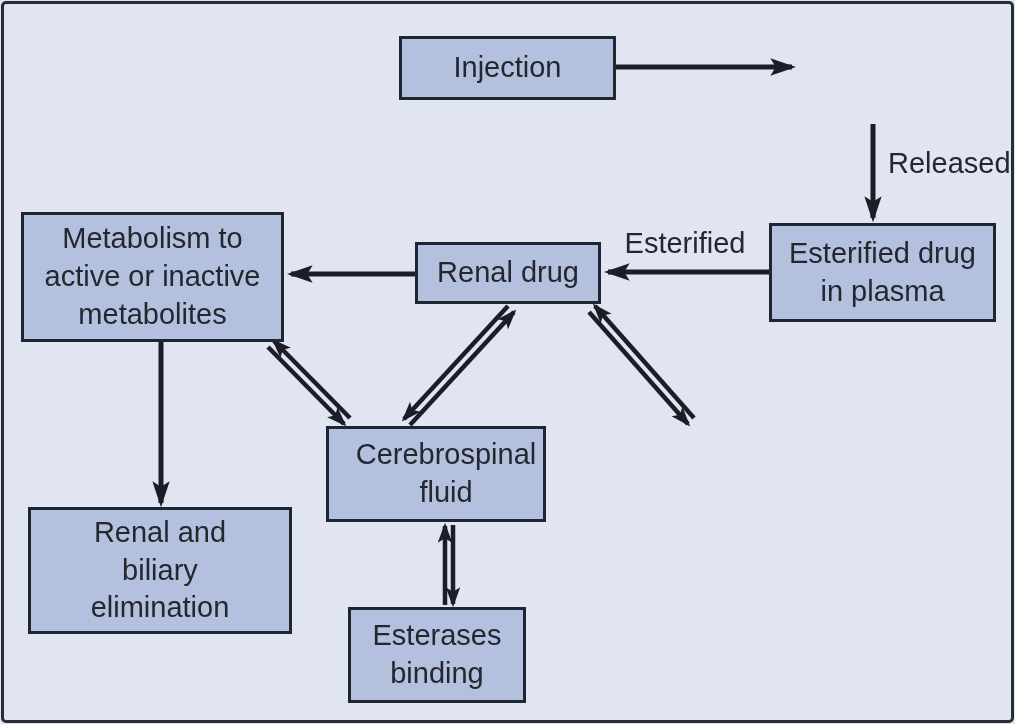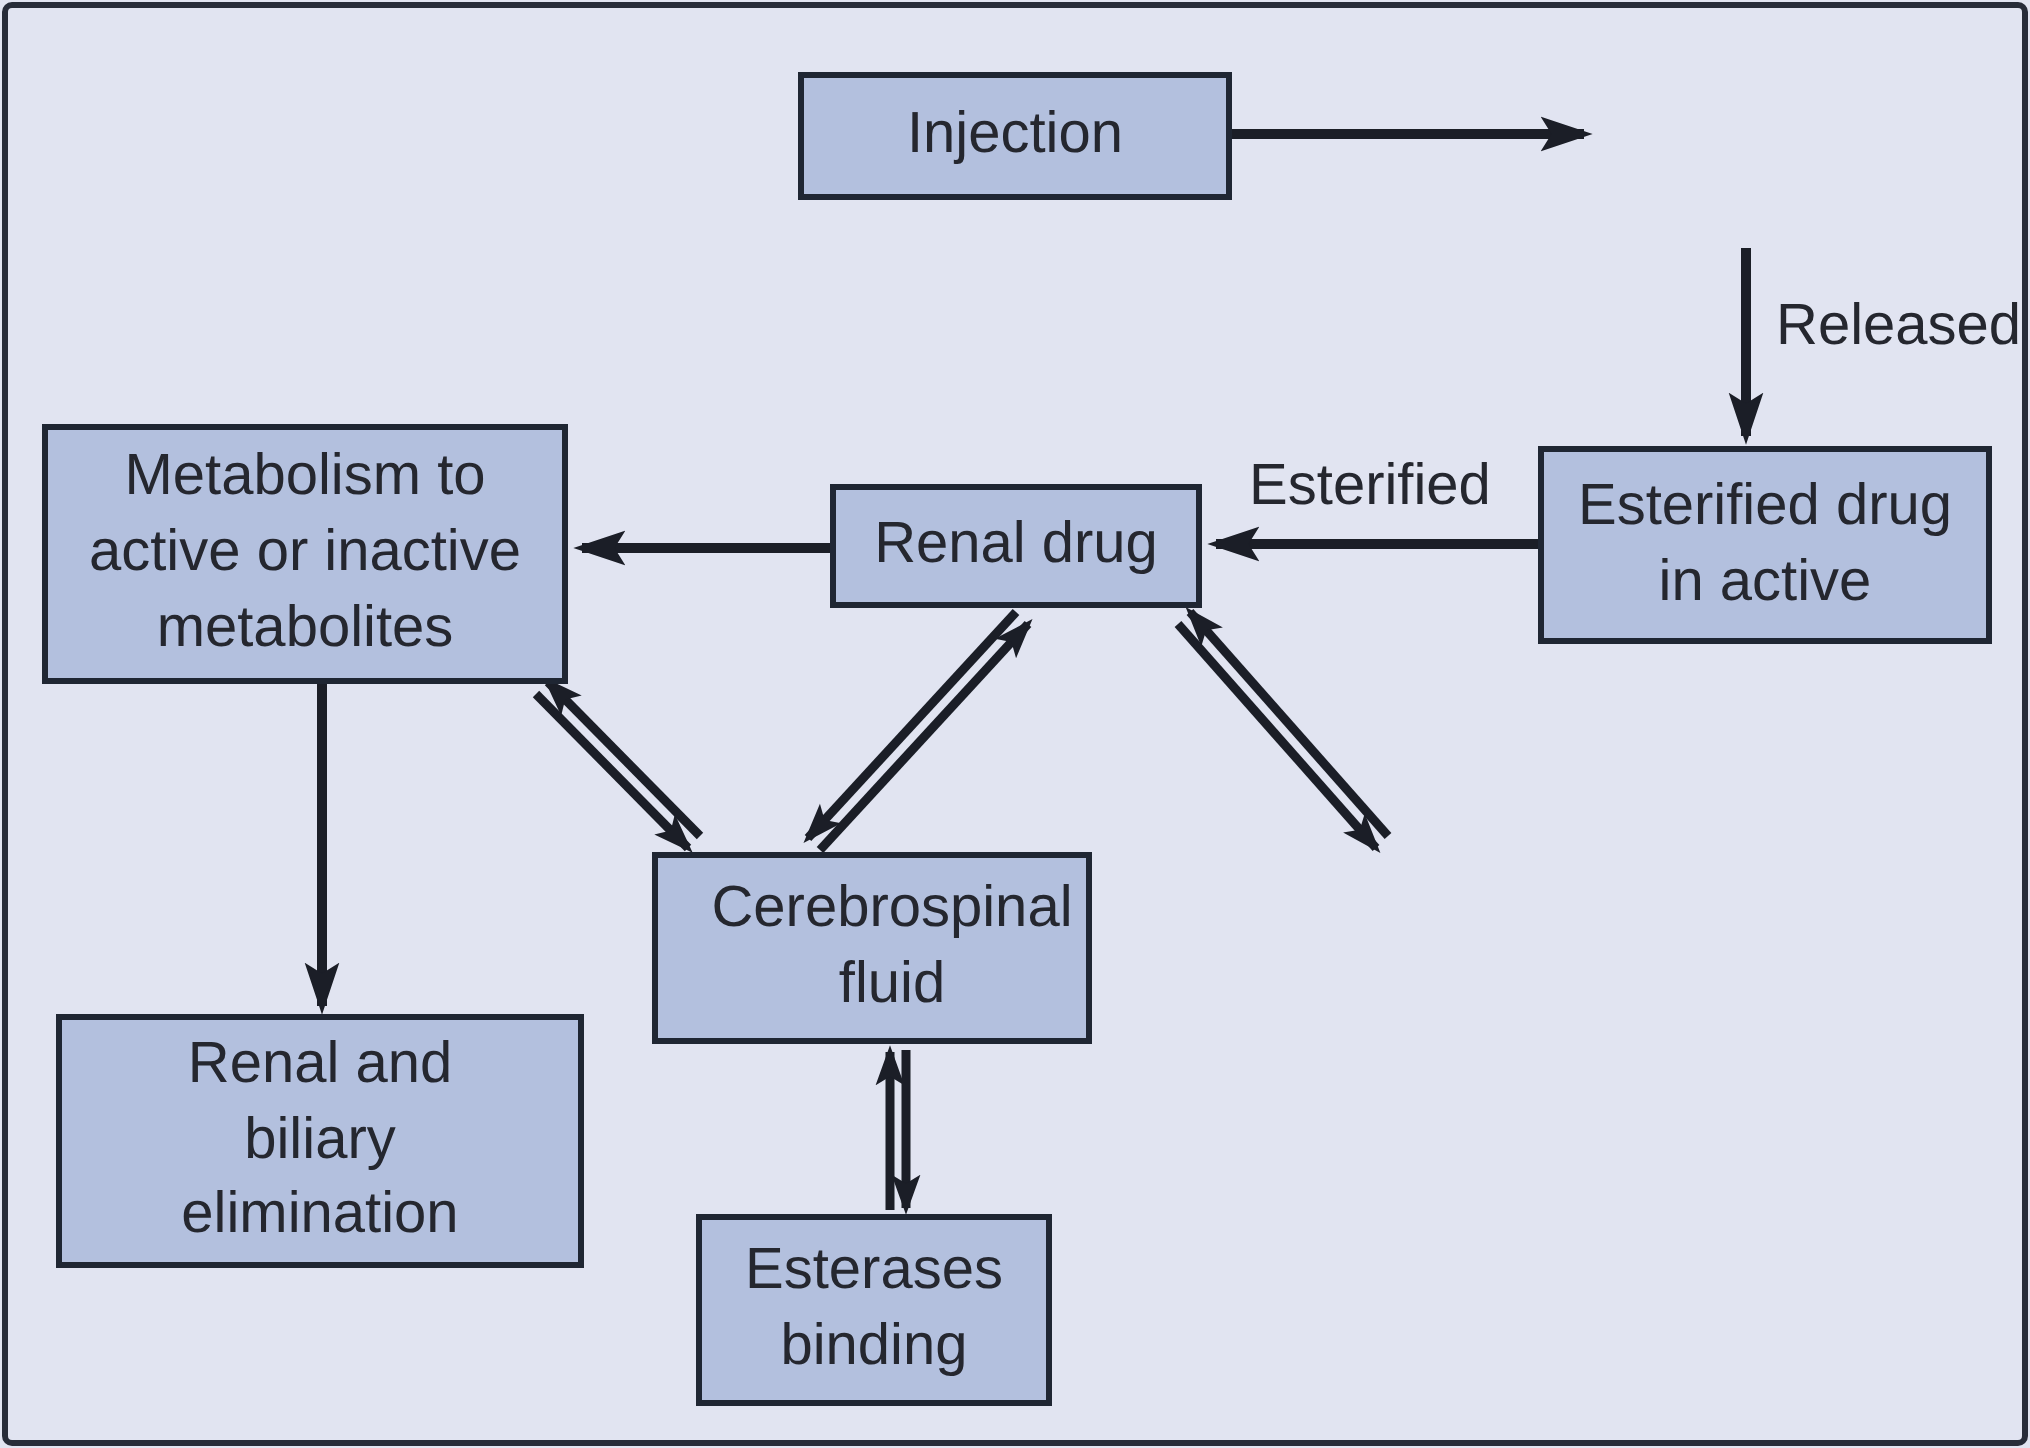--- a/index.html
+++ b/index.html
@@ -89,21 +89,21 @@
     <g>
       <line class="dbl" x1="441" y1="601" x2="441" y2="522" marker-end="url(#ah2)"></line>
       <line class="dbl" x1="449" y1="521" x2="449" y2="600" marker-end="url(#ah2)"></line>
     </g>
   </svg>
 
   <div class="node" style="left:395px; top:32px; width:217px; height:64px;">Injection</div>
 
 
   <div class="node" style="left:765px; top:219px; width:227px; height:99px;">Esterified drug
-in active</div>
+in plasma</div>
 
   <div class="node" style="left:411px; top:238px; width:186px; height:62px;">Renal drug</div>
 
   <div class="node" style="left:17px; top:208px; width:263px; height:130px;">Metabolism to
 active or inactive
 metabolites</div>
 
   <div class="node" style="left:322px; top:422px; width:220px; height:96px;padding-left:20px;">Cerebrospinal
 fluid</div>
 

